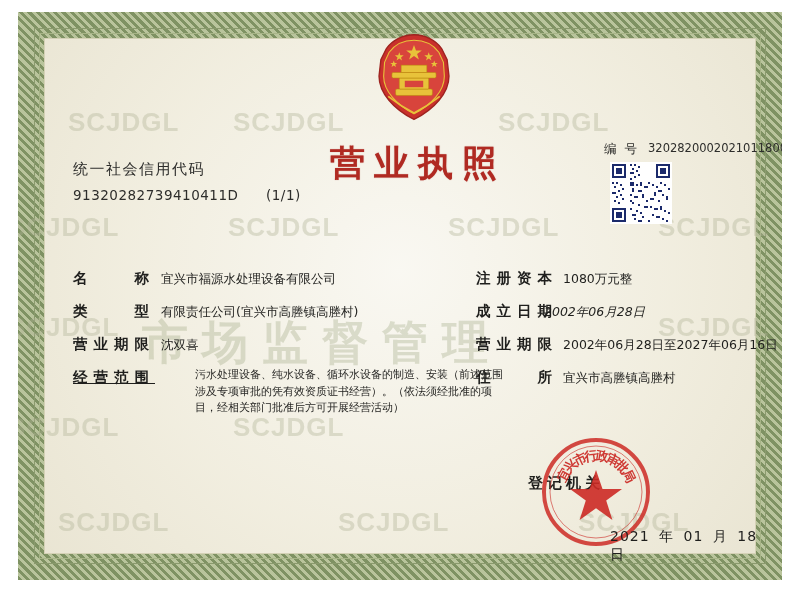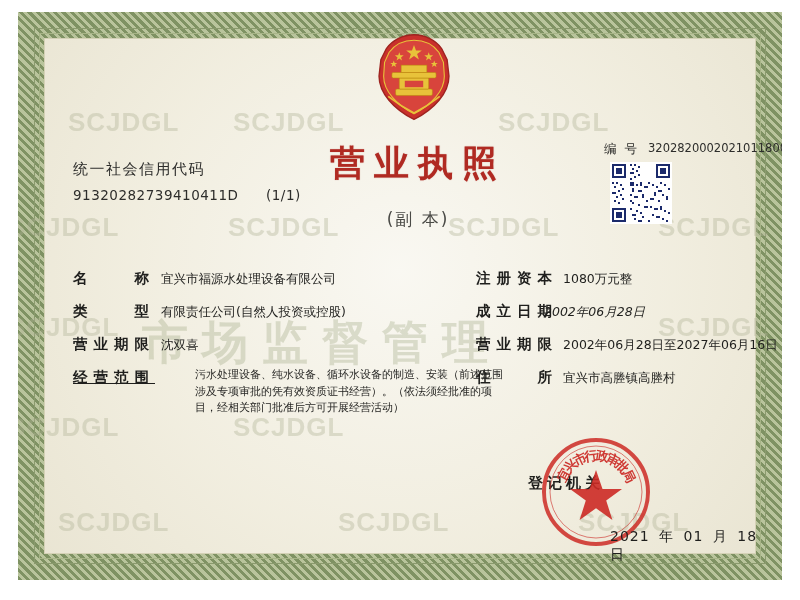--- a/index.html
+++ b/index.html
@@ -263,21 +263,20 @@
           <polygon points="66,22 67.2,25.4 70.8,25.4 67.9,27.6 69,31 66,28.9 63,31 64.1,27.6 61.2,25.4 64.8,25.4"></polygon>
           <polygon points="28,31 29,33.6 31.8,33.6 29.6,35.3 30.4,38 28,36.4 25.6,38 26.4,35.3 24.2,33.6 27,33.6"></polygon>
           <polygon points="72,31 73,33.6 75.8,33.6 73.6,35.3 74.4,38 72,36.4 69.6,38 70.4,35.3 68.2,33.6 71,33.6"></polygon>
         </g>
         <path d="M22 70 C32 78 42 84 50 88 C58 84 68 78 78 70" fill="none" stroke="#e8c23a" stroke-width="2"></path>
       </g>
     </svg>
   </div>
 
   <div class="title">营业执照</div>
-  <div class="subtitle">(副 本)</div>
 
   <div class="credit-label">统一社会信用代码</div>
   <div class="credit-value">
     <span>91320282739410411D</span>
     <span style="display:inline-block;width:18px"></span>
     <span>(1/1)</span>
   </div>
 
   <div class="num-label">编 号</div>
   <div class="num-value">3202820002021011800412</div>
@@ -360,21 +359,21 @@
         <rect x="19" y="29" width="1" height="1"></rect>
           <rect x="10" y="19" width="1" height="1"></rect>
       </g>
     </svg>
   </div>
 
   <div class="field-label" style="left:55px; top:257px;">名　　称</div>
   <div class="field-value" style="left:143px; top:259px;">宜兴市福源水处理设备有限公司</div>
 
   <div class="field-label" style="left:55px; top:290px;">类　　型</div>
-  <div class="field-value" style="left:143px; top:292px;">有限责任公司(自然人投资或控股)</div>
+  <div class="field-value" style="left:143px; top:292px;">有限责任公司(宜兴市高塍镇高塍村)</div>
 
   <div class="field-label" style="left:55px; top:323px;">营业期限</div>
   <div class="field-value" style="left:143px; top:325px;">沈双喜</div>
 
   <div class="field-label" style="left:55px; top:356px;text-decoration:underline;">经营范围</div>
   <div class="field-value multi" style="left:143px; top:355px;margin-left:34px;">污水处理设备、纯水设备、循环水设备的制造、安装（前述范围涉及专项审批的凭有效资质证书经营）。（依法须经批准的项目，经相关部门批准后方可开展经营活动）</div>
 
   <div class="field-label" style="left:458px; top:257px;">注册资本</div>
   <div class="field-value" style="left:545px; top:259px;">1080万元整</div>
 

